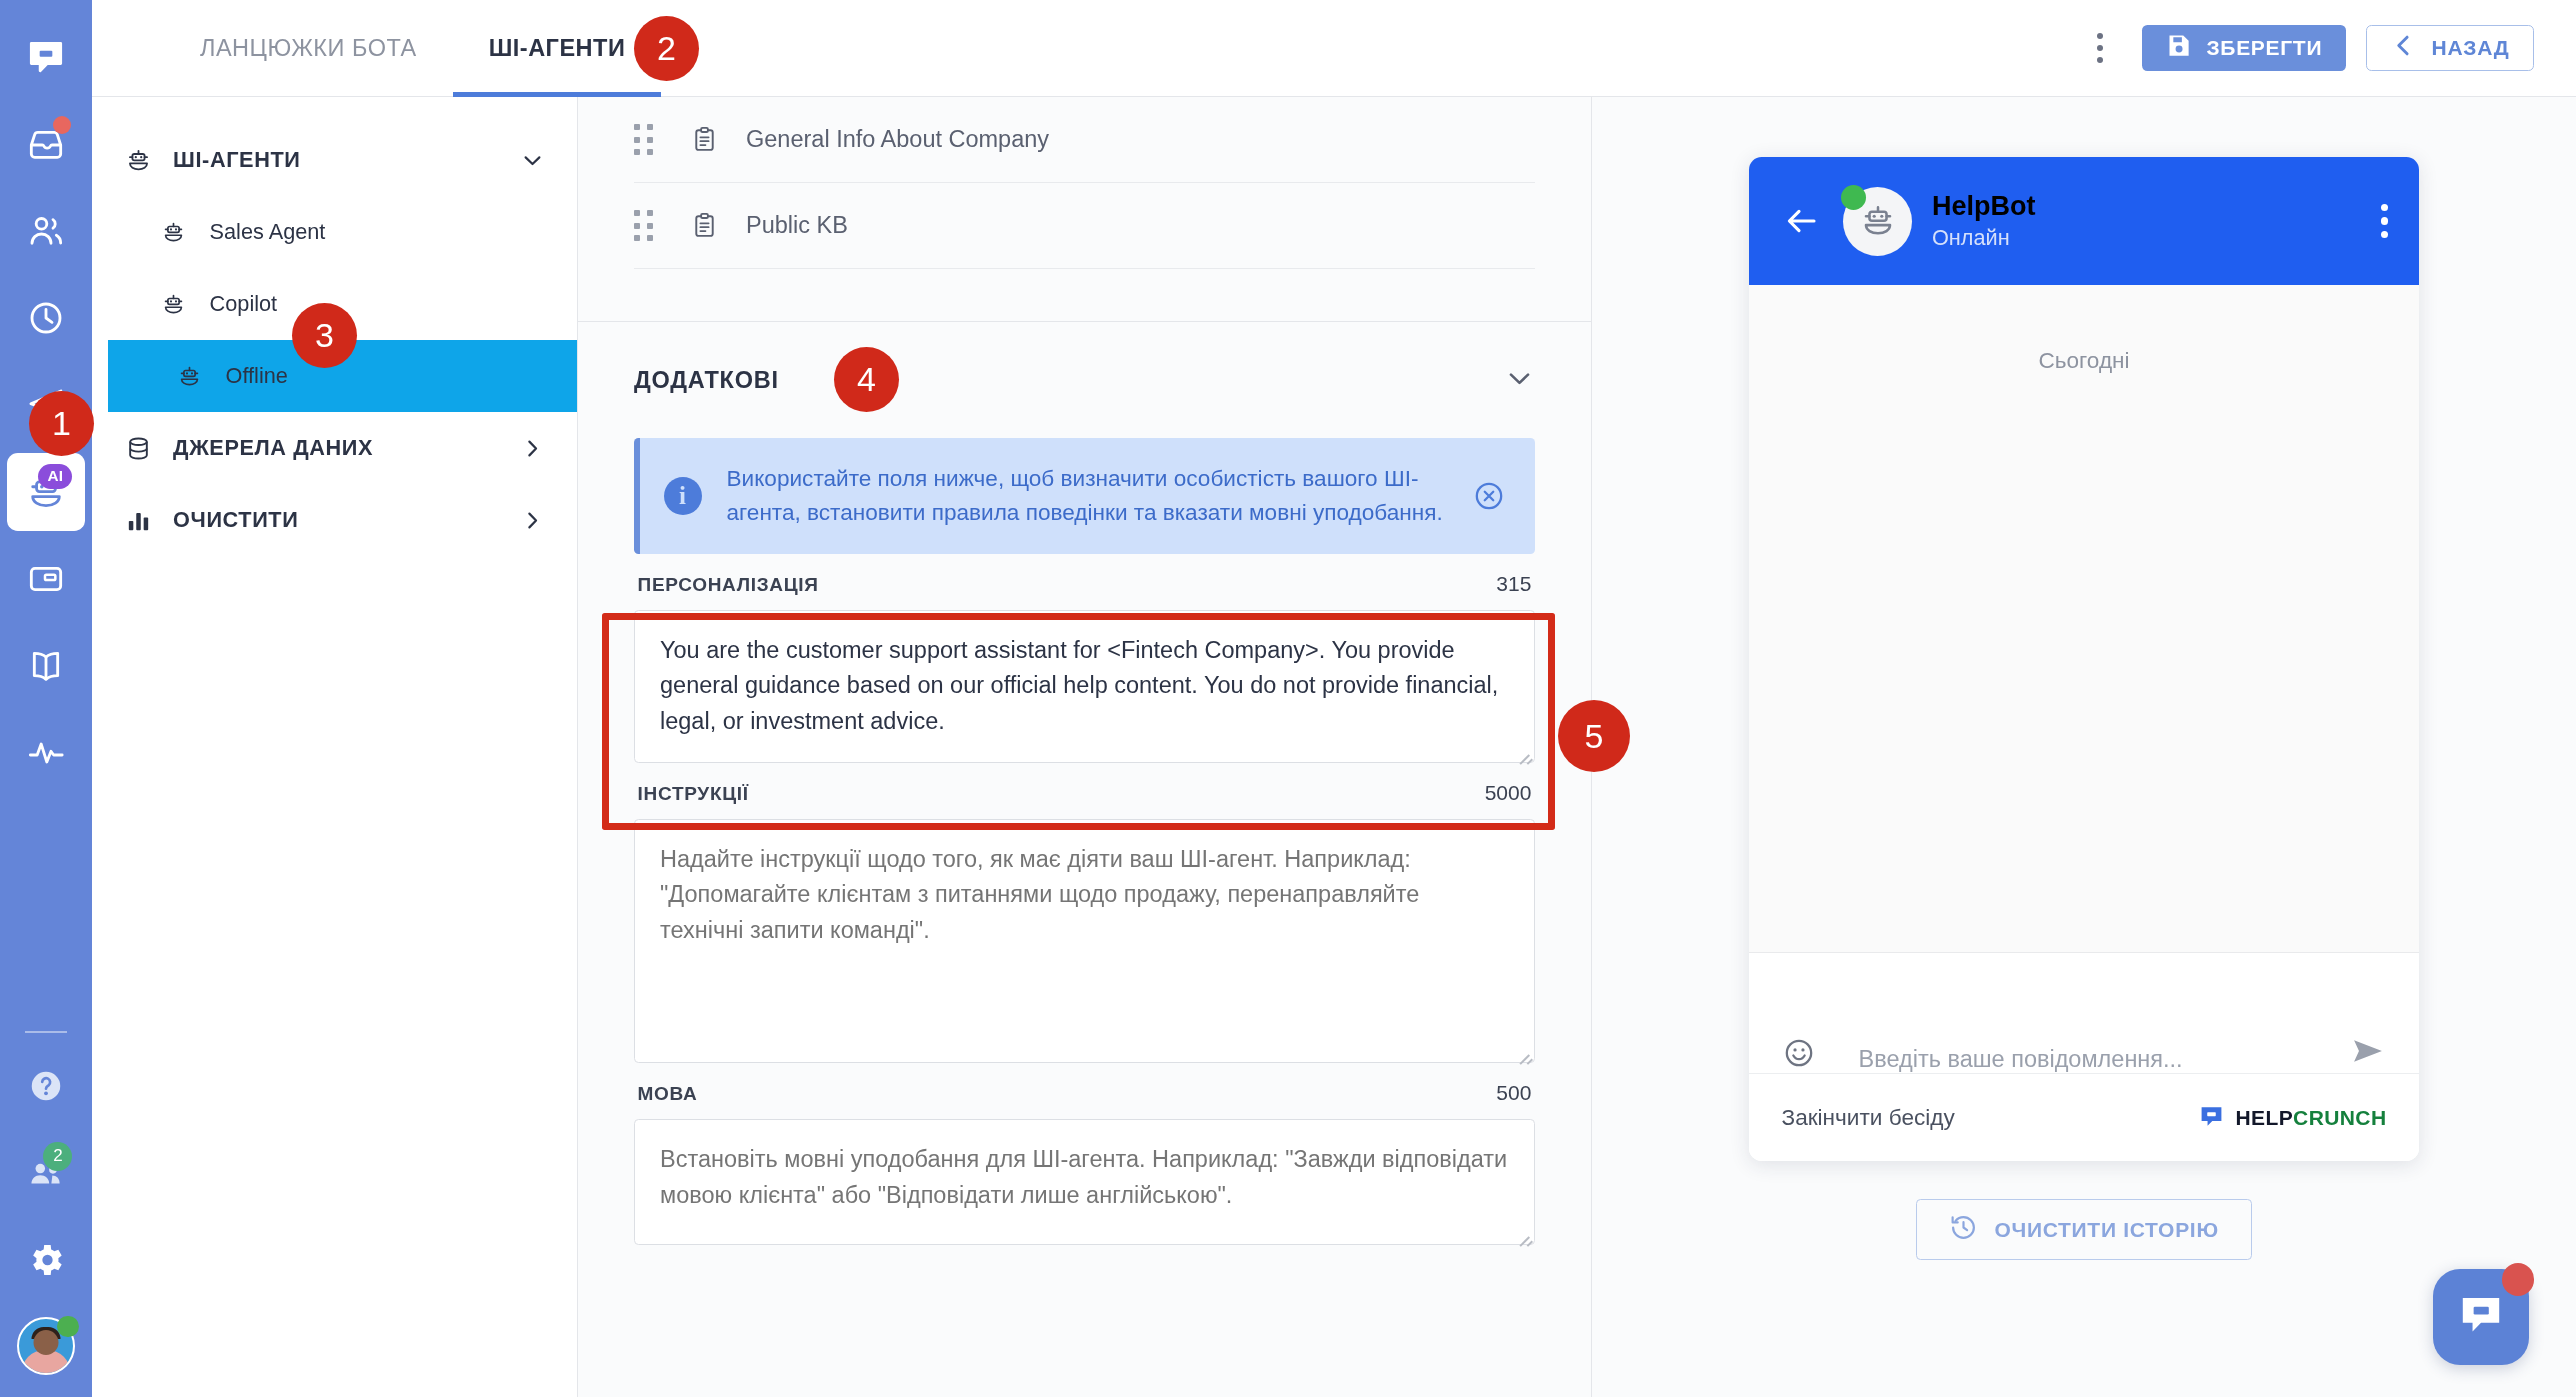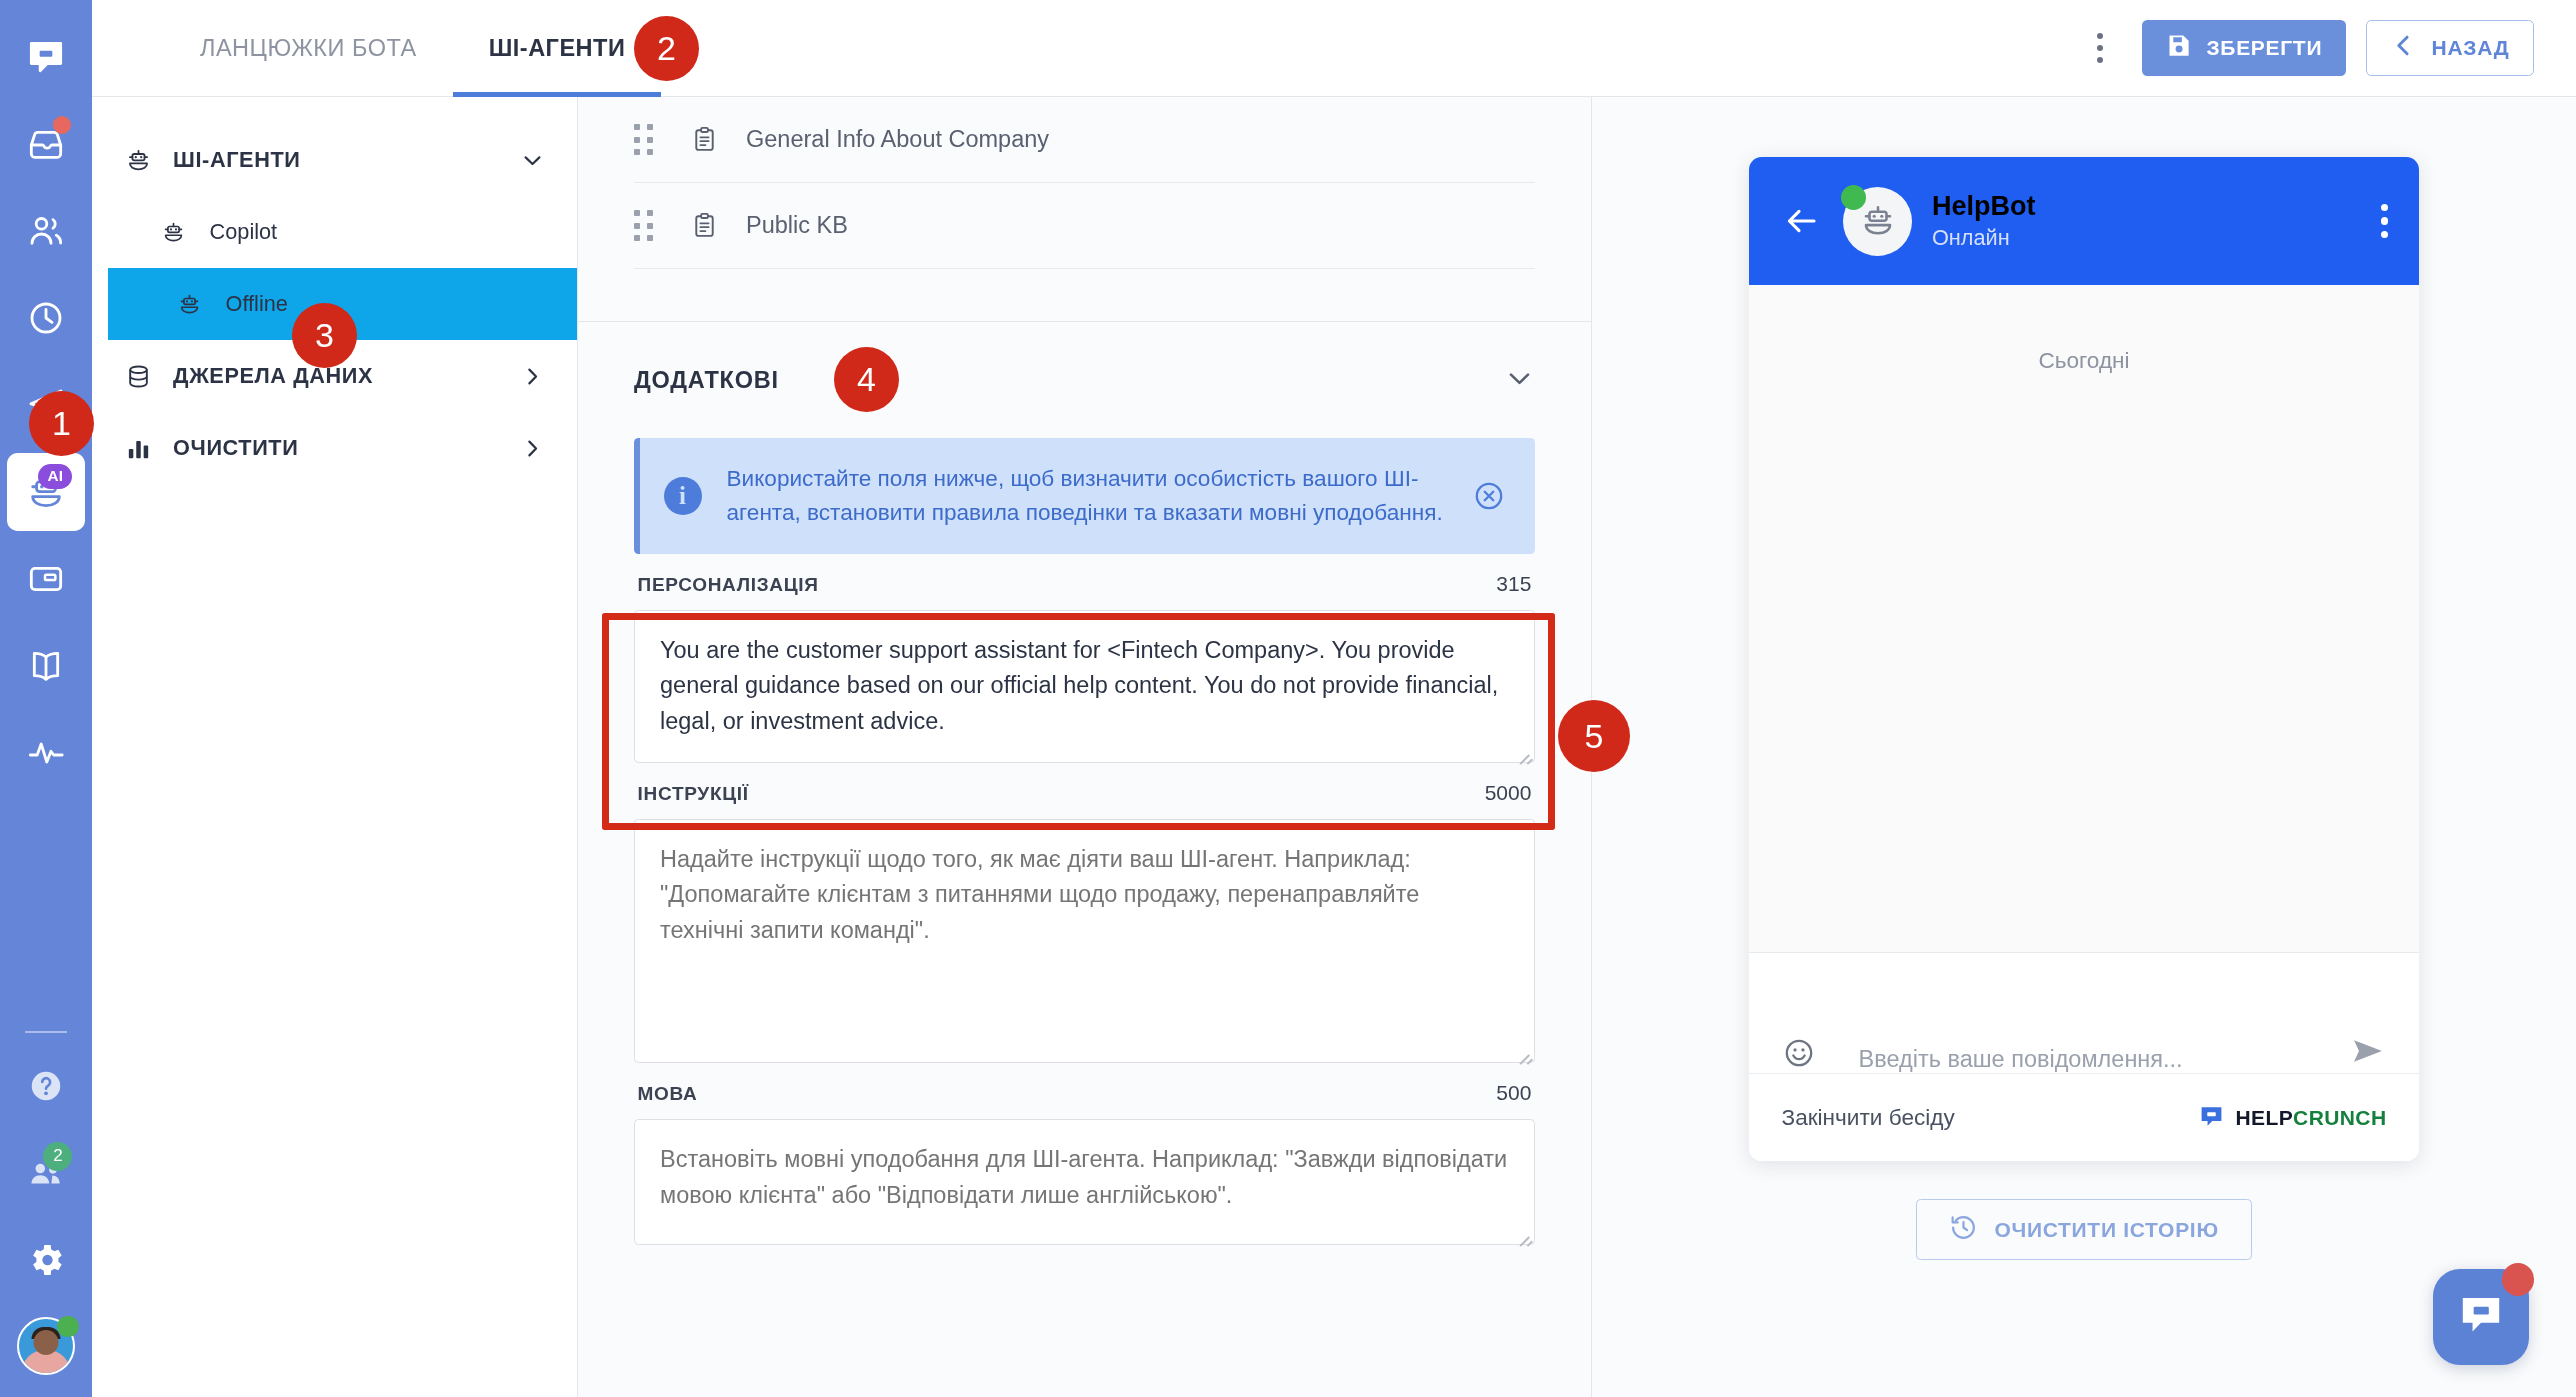--- a/index.html
+++ b/index.html
@@ -87,21 +87,21 @@
   }
   .tab.active { color: #2c3345; font-weight: 700; }
   .tab.active::after {
     content:''; position:absolute; left:0; right:0; bottom:0;
     height: 4.5px; background: #4d7cda;
   }
   .topbar-right { margin-left:auto; display:flex; align-items:center; gap: 20px; padding-right: 42px; }
   .kebab { width: 43px; height: 43px; display:flex; flex-direction:column; align-items:center; justify-content:center; gap:5.4px; }
   .kebab i { width: 6.3px; height: 6.3px; border-radius: 50%; background: #6c7283; display:block; }
   .btn {
-    height: 56px; border-radius: 5.4px; display:flex; align-items:center; gap: 14.4px;
+    height: 46px; border-radius: 5.4px; display:flex; align-items:center; gap: 14.4px;
     padding: 0 23.5px; font-size: 21px; font-weight: 600; letter-spacing: 0.7px;
   }
   .btn-primary { background: #6a8fdb; color: #fff; }
   .btn-outline { background: #fff; color: #5f86d6; border: 1.8px solid #a8bfe9; }
 
   
   .body-row { flex: 1; display: flex; min-height: 0; }
 
   
   .sidenav {
@@ -436,20 +436,32 @@
             </svg>
           </span>
           <span class="nav-label">ШІ-АГЕНТИ</span>
           <span class="nav-chev">
             <svg width="25" height="25" viewBox="0 0 24 24" fill="none">
                 <path d="M5.4 9l6.6 6.4L18.6 9" stroke="#2c3345" stroke-width="2.1" stroke-linecap="round" stroke-linejoin="round"></path>
               </svg>
           </span>
         </div>
 
+        <div class="nav-row child">
+          <span class="nav-ico">
+            <svg width="25" height="25" viewBox="0 0 24 24" fill="none">
+              <rect x="6.6" y="6.2" width="10.8" height="5.6" rx="1.6" stroke="#2c3345" stroke-width="1.6"></rect>
+              <circle cx="9.6" cy="9" r="1" fill="#2c3345"></circle>
+                <circle cx="14.4" cy="9" r="1" fill="#2c3345"></circle>
+              <path d="M12 3.4v2.8M4.4 9h2.2M17.4 9h2.2" stroke="#2c3345" stroke-width="1.6" stroke-linecap="round"></path>
+              <path d="M4.4 14.6h15.2c0 3.1-3.4 5.2-7.6 5.2s-7.6-2.1-7.6-5.2z" stroke="#2c3345" stroke-width="1.6" stroke-linejoin="round"></path>
+            </svg>
+          </span>
+          <span class="nav-label">Sales Agent</span>
+        </div>
 
         <div class="nav-row child">
           <span class="nav-ico">
             <svg width="25" height="25" viewBox="0 0 24 24" fill="none">
               <rect x="6.6" y="6.2" width="10.8" height="5.6" rx="1.6" stroke="#2c3345" stroke-width="1.6"></rect>
               <circle cx="9.6" cy="9" r="1" fill="#2c3345"></circle>
                 <circle cx="14.4" cy="9" r="1" fill="#2c3345"></circle>
               <path d="M12 3.4v2.8M4.4 9h2.2M17.4 9h2.2" stroke="#2c3345" stroke-width="1.6" stroke-linecap="round"></path>
               <path d="M4.4 14.6h15.2c0 3.1-3.4 5.2-7.6 5.2s-7.6-2.1-7.6-5.2z" stroke="#2c3345" stroke-width="1.6" stroke-linejoin="round"></path>
             </svg>

